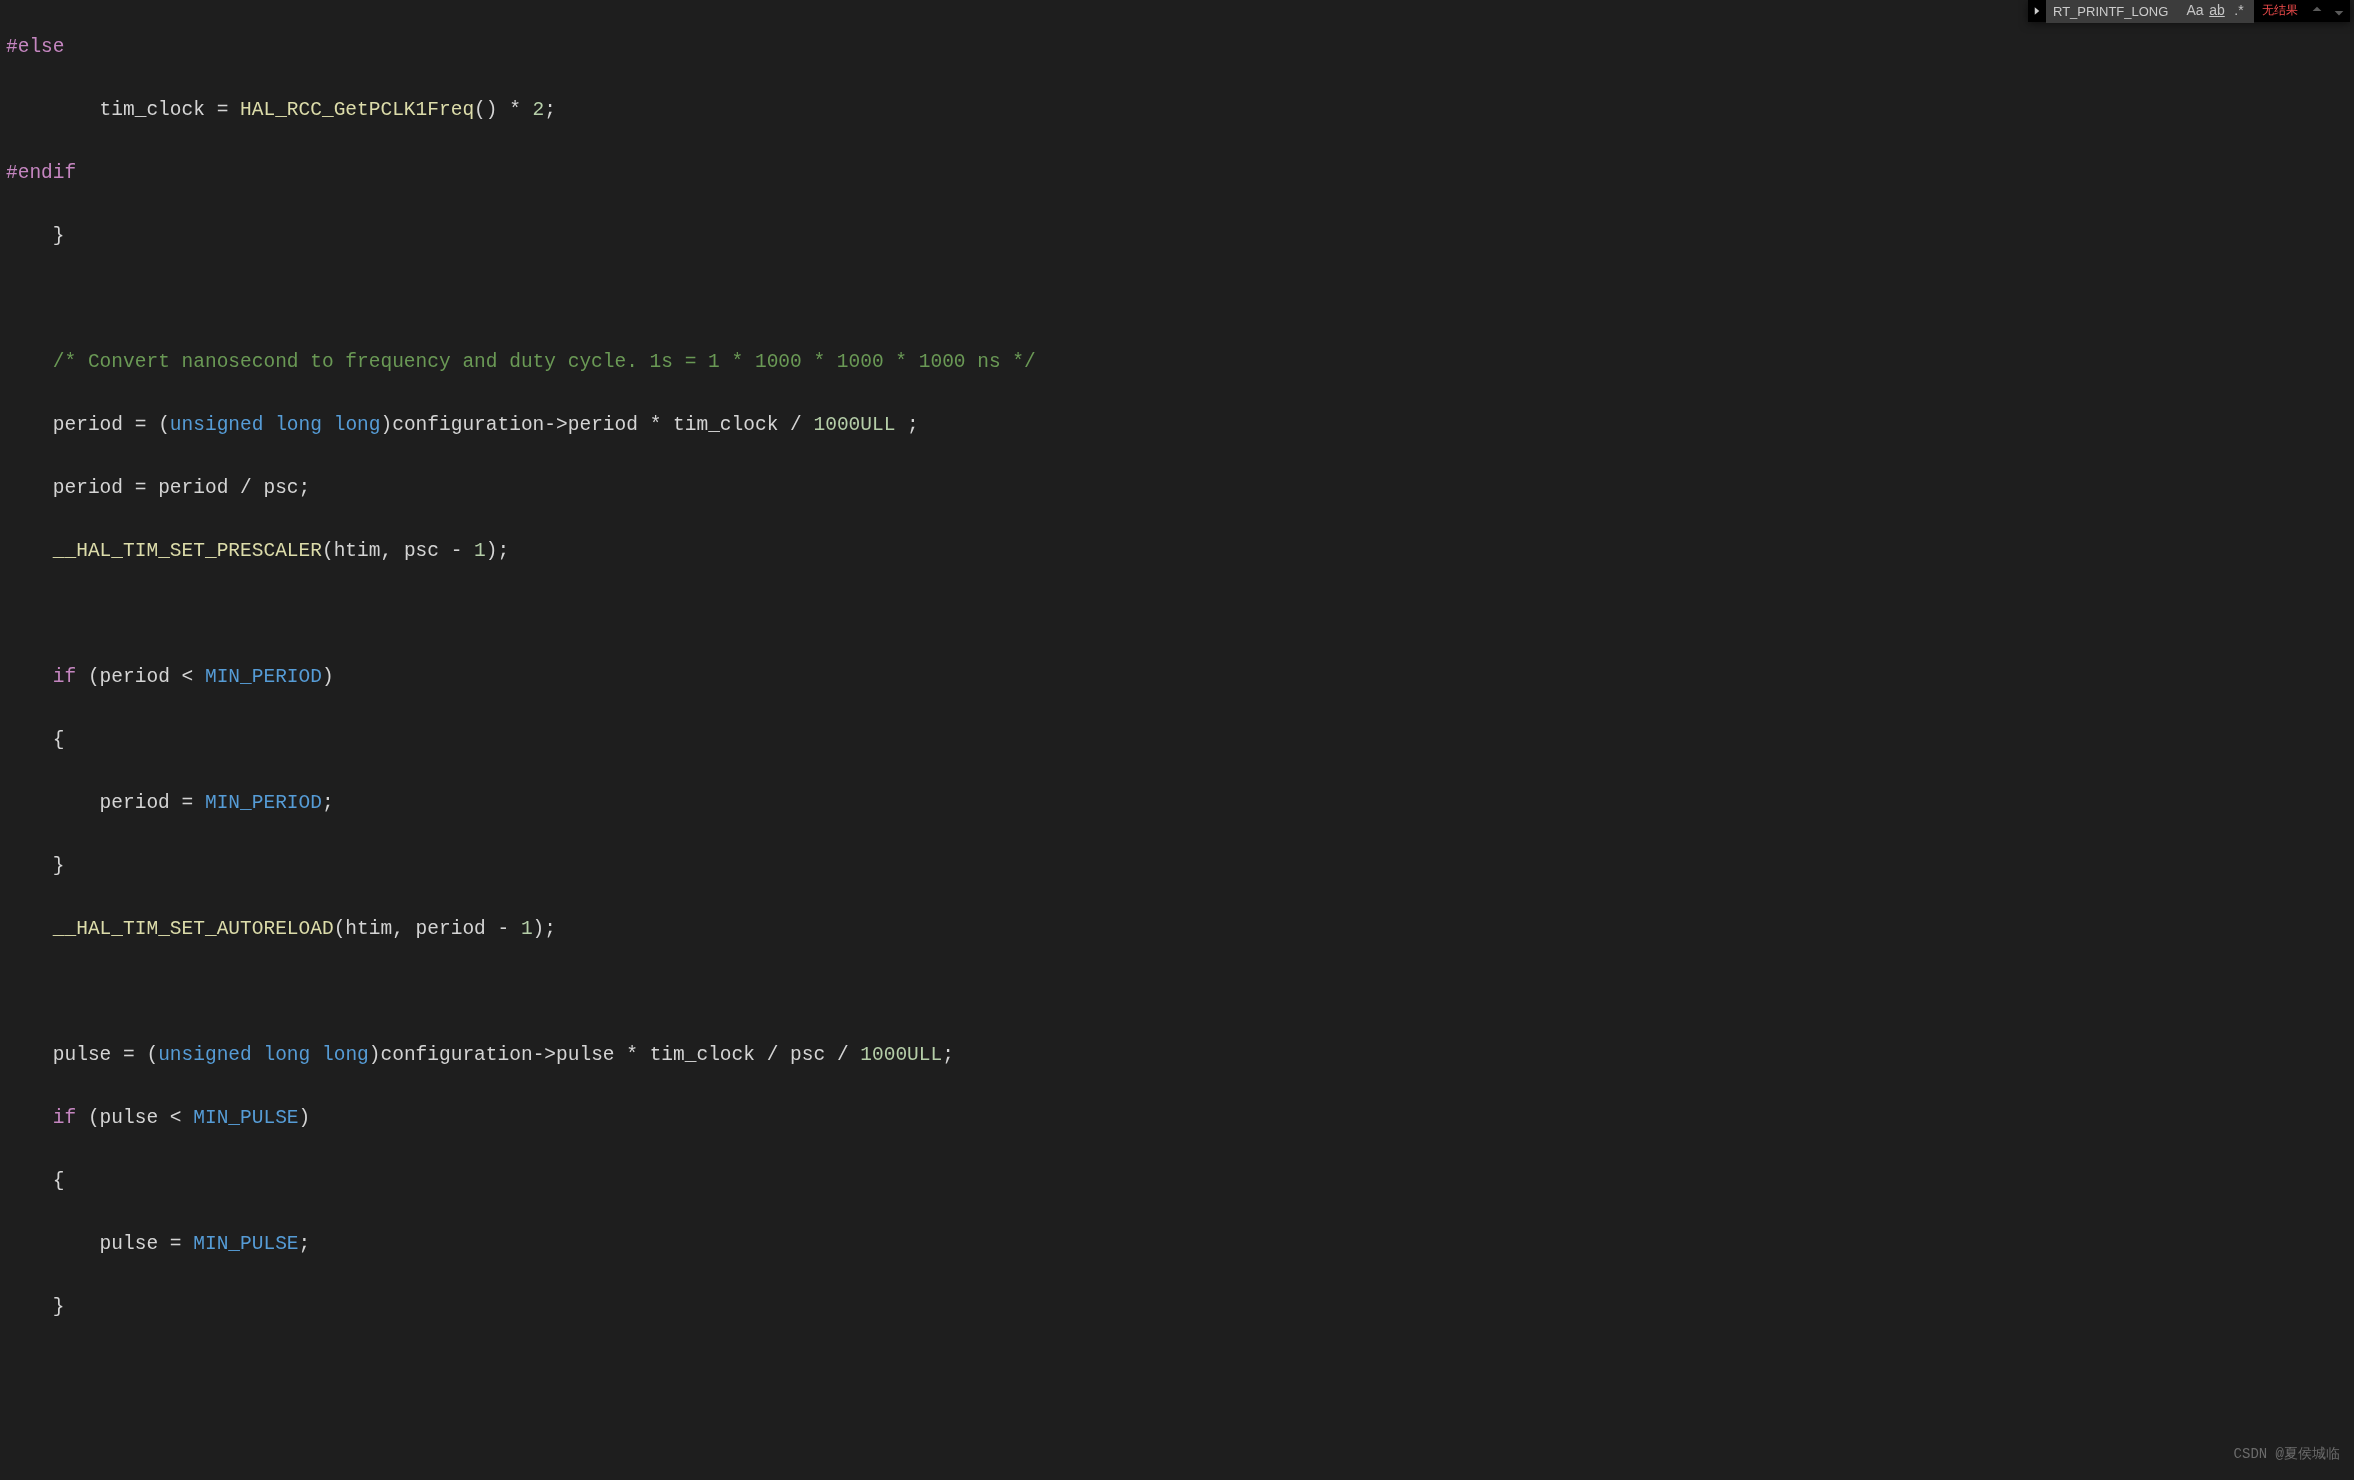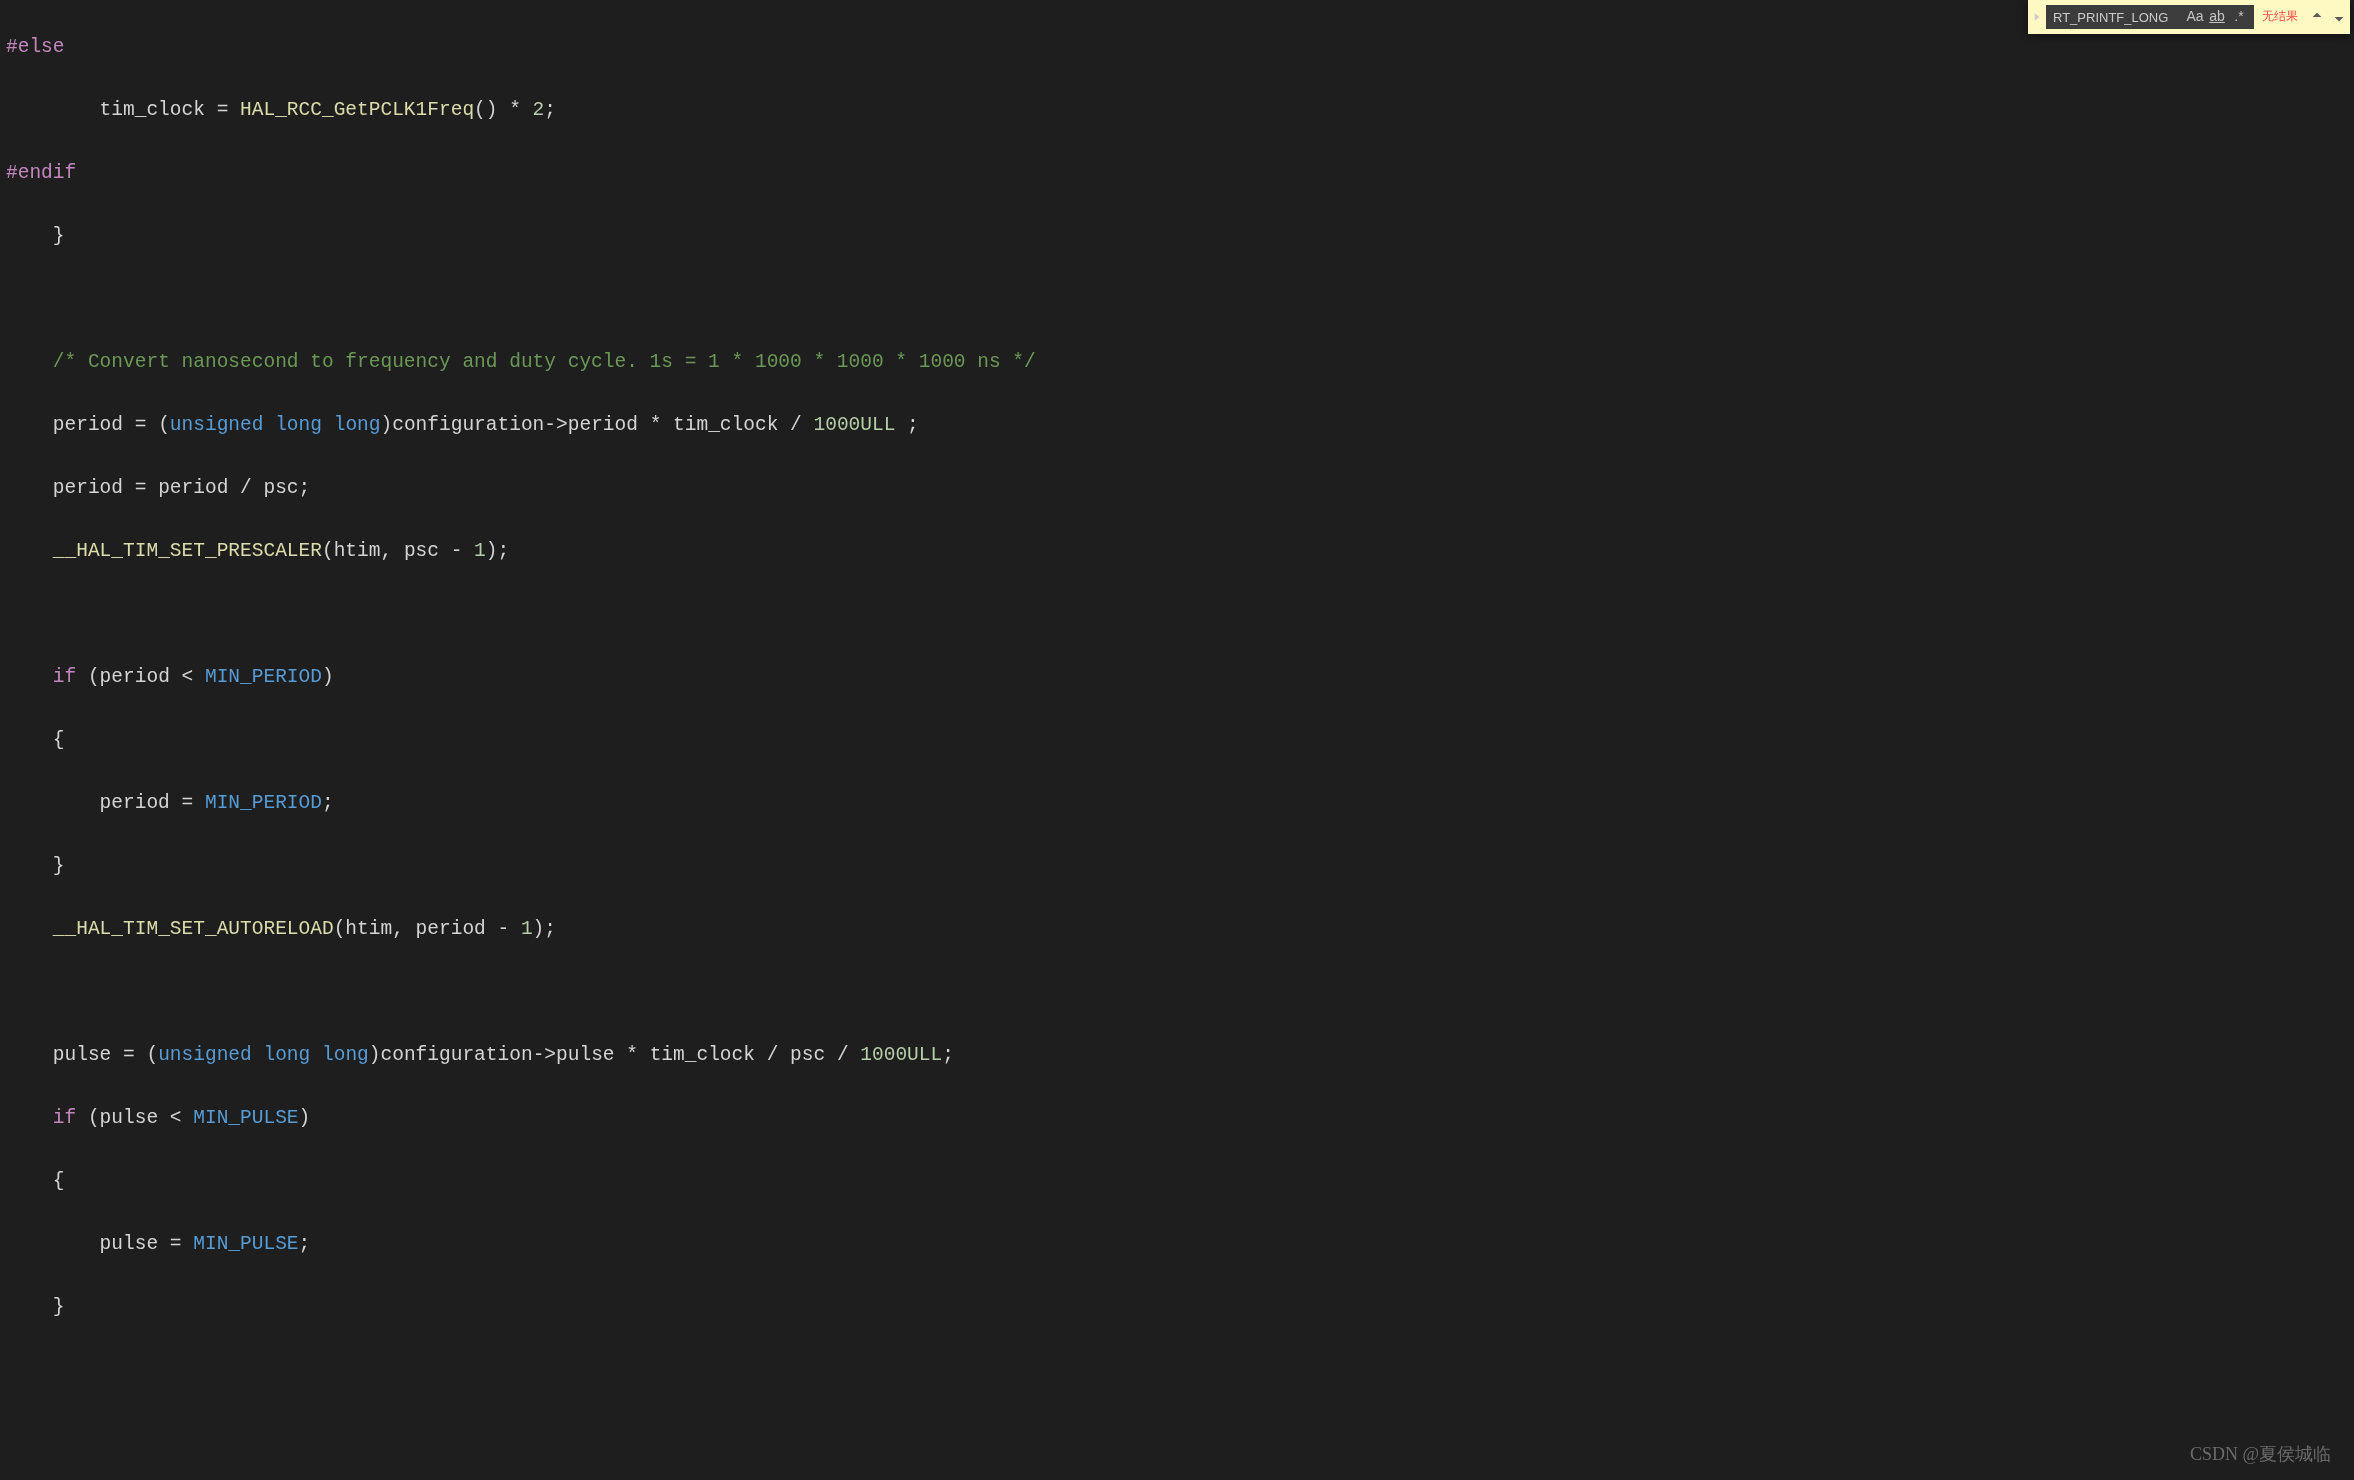--- a/index.html
+++ b/index.html
@@ -17,22 +17,22 @@
   .editor {
     padding-left: 6px;
     padding-top: 0;
     white-space: pre;
   }
   .line { height: 31.5px; }
   .find-widget {
     position: absolute;
     top: 0;
     right: 4px;
-    height: 34px;
-    background: #fef9c3;
+    height: 22px;
+    background: #000000;
     display: flex;
     align-items: center;
     box-shadow: 0 2px 8px rgba(0,0,0,0.5);
     font-size: 13px;
     font-family: -apple-system, BlinkMacSystemFont, "Segoe UI", sans-serif;
   }
   .find-toggle {
     width: 18px;
     height: 34px;
     display: flex;
@@ -80,25 +80,25 @@
     width: 22px;
     height: 22px;
     display: flex;
     align-items: center;
     justify-content: center;
     color: #5a5a5a;
     cursor: pointer;
   }
   .watermark {
     position: absolute;
-    right: 23px;
+    right: 14px;
     bottom: 10px;
     color: #6b6b6b;
-    font-size: 18px;
-    font-family: Liberation Serif, serif;
+    font-size: 14px;
+    font-family: Liberation Mono, monospace;
   }
   
   .tk-pp   { color: #c586c0; } 
   .tk-kw   { color: #569cd6; } 
   .tk-fn   { color: #dcdcaa; } 
   .tk-num  { color: #b5cea8; } 
   .tk-mac  { color: #569cd6; } 
   .tk-cmt  { color: #6a9955; } 
   .tk-var  { color: #9cdcfe; } 
   .tk-und  { text-decoration: underline; text-decoration-color: #6a9955; }

